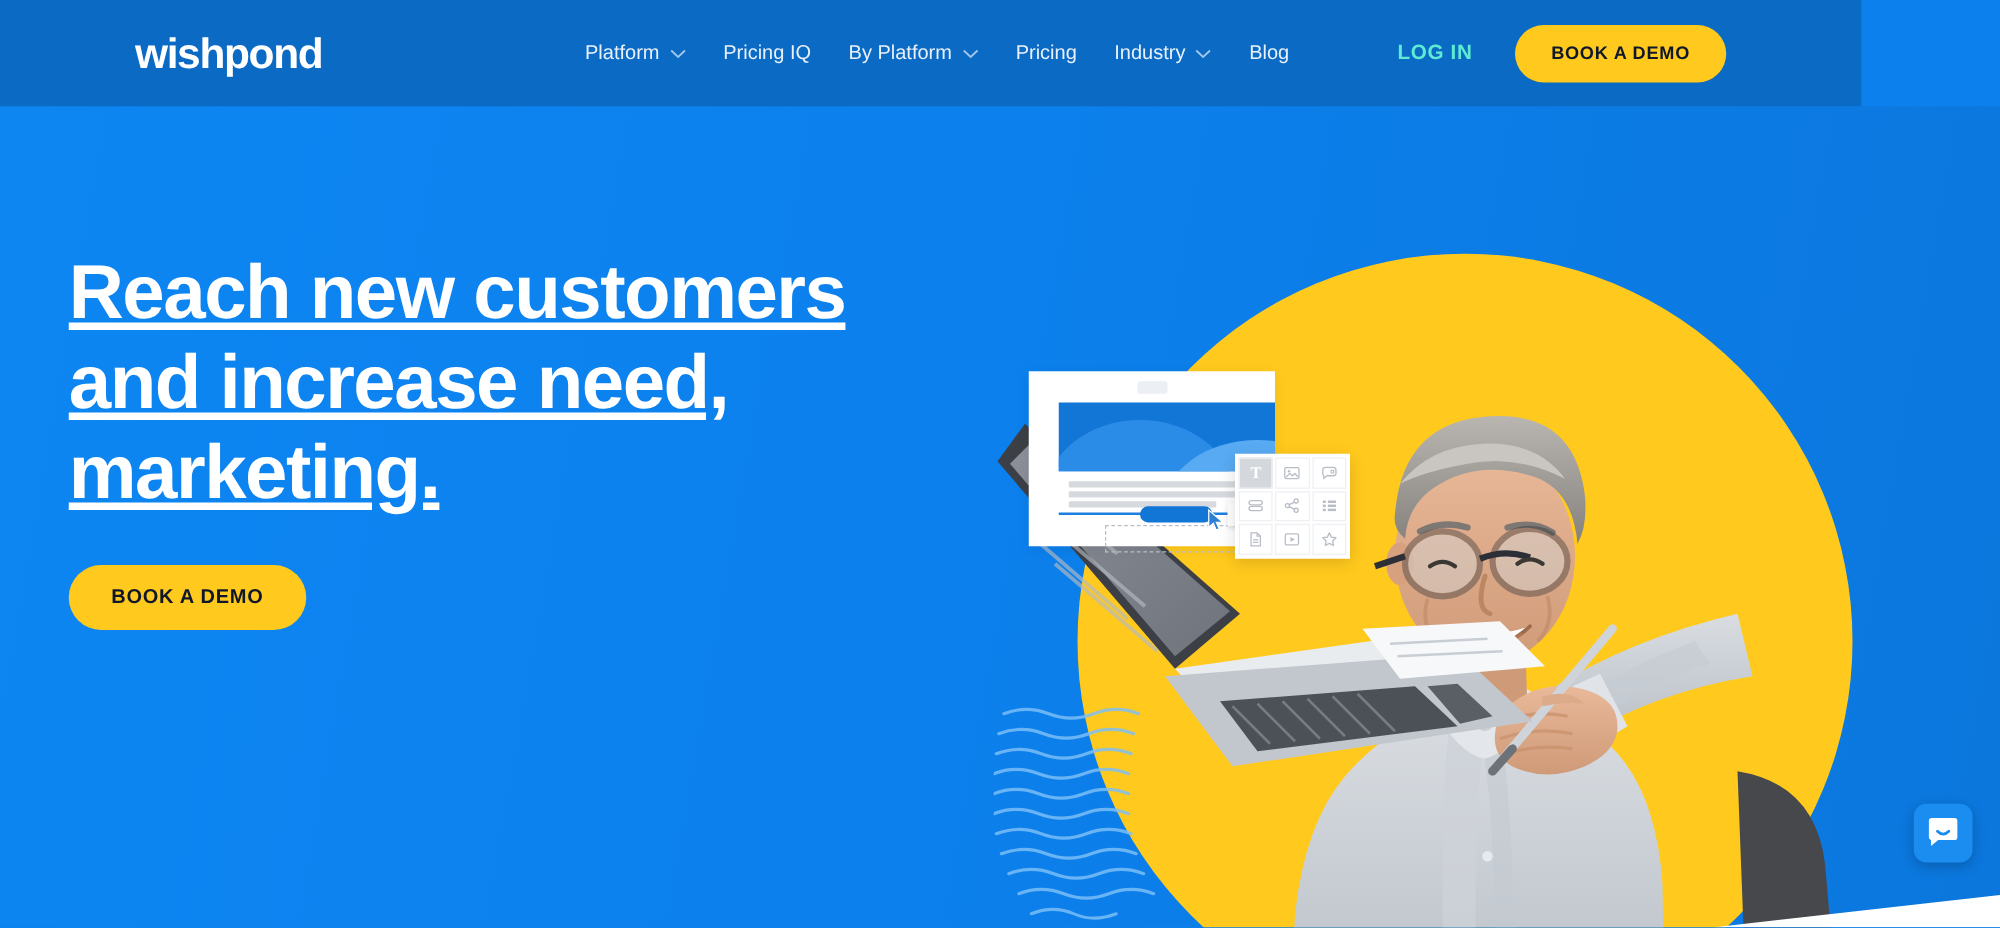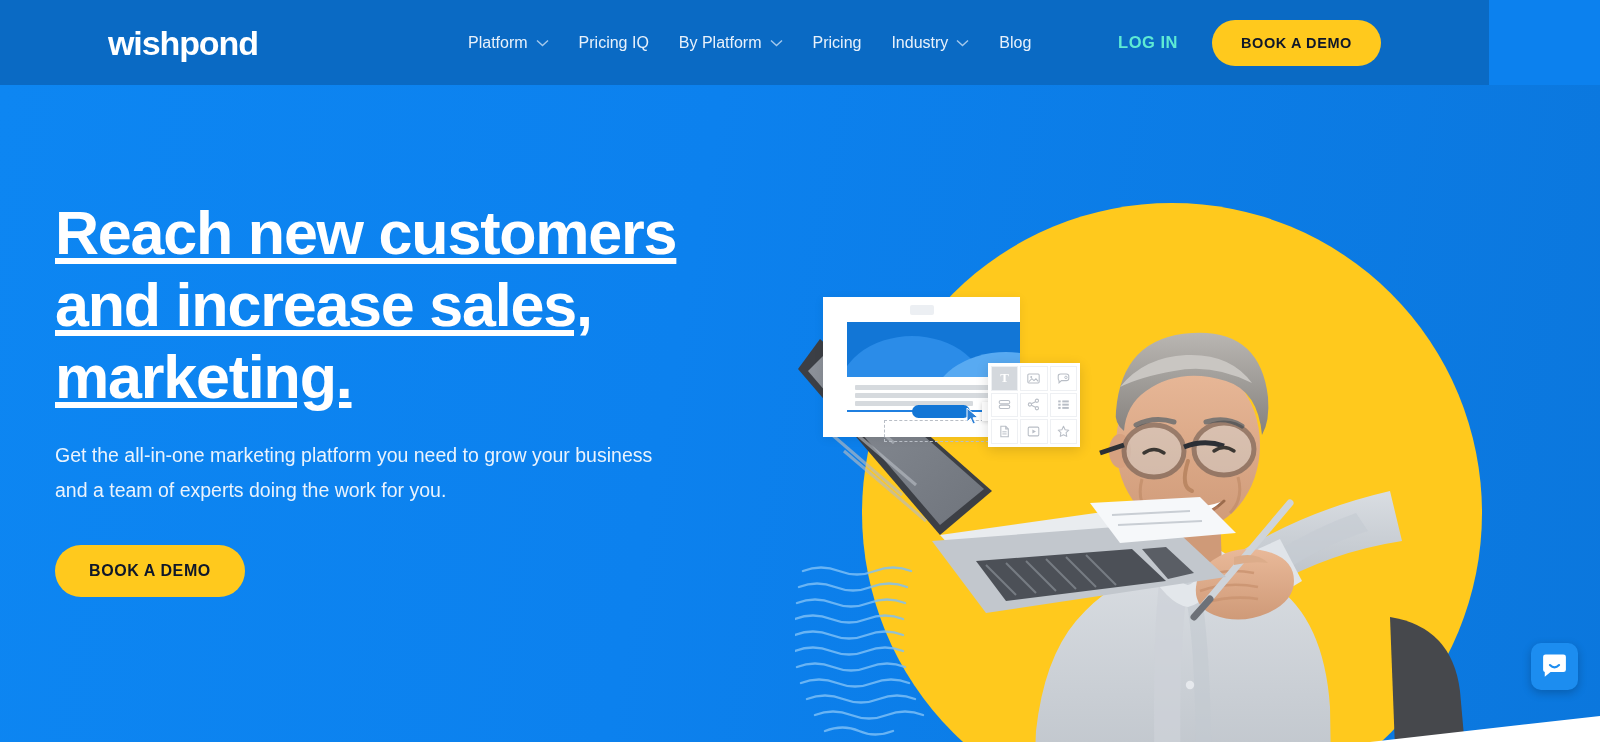--- a/index.html
+++ b/index.html
@@ -460,24 +460,23 @@
           <svg width="13" height="13" viewBox="0 0 16 16">
               <path d="M8 1.6 l2 4.2 l4.5 .6 l-3.3 3.1 l.8 4.5 L8 11.9 l-4 2.1 l.8 -4.5 L1.5 6.4 l4.5 -.6 z" fill="none" stroke="currentColor" stroke-width="1.3" stroke-linejoin="round"></path>
             </svg>
         </div>
       </div>
     </div>
 
     <div class="hero-copy">
       <h1 class="headline">
         <span>Reach new customers</span><br>
-        <span>and increase sales,</span><br>
+        <span>and increase need,</span><br>
         <span>marketing.</span>
       </h1>
-      <p class="subhead">Get the all-in-one marketing platform you need to grow your business and a team of experts doing the work for you.</p>
       <button class="btn-yellow hero-cta">BOOK A DEMO</button>
     </div>
   </section>
 
   <svg class="bottom-wedge" viewBox="0 0 230 36" preserveAspectRatio="none">
     <path d="M0 36 L230 10 L230 36 Z" fill="#ffffff"></path>
   </svg>
 
   <div class="chat-launcher">
     <svg width="29" height="29" viewBox="0 0 28 28">

